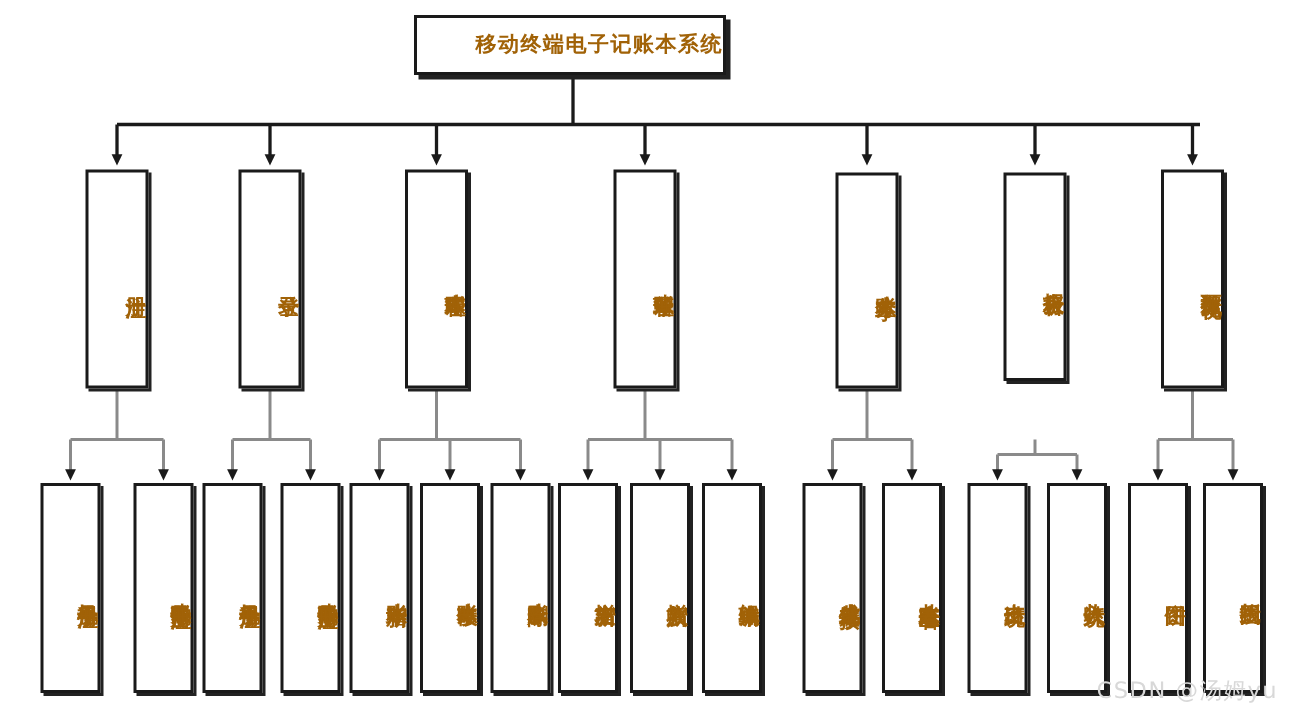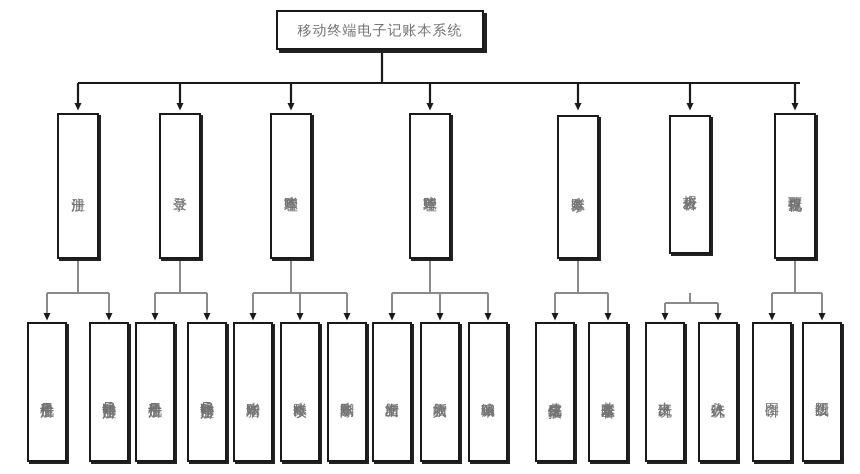--- a/index.html
+++ b/index.html
@@ -18,23 +18,24 @@
     width: 860px; height: 474px;
   }
   .node {
     position: absolute;
     box-sizing: border-box;
     background: #ffffff;
     border: 2px solid #1a1a1a;
     box-shadow: 2px 2px 0 0 #222222;
     display: flex;
     align-items: center;
-    justify-content: center;
-    color: #737373;
+    justify-content: flex-end;
+    color: #a16207;
     z-index: 5;
+    font-weight: bold;
   }
   .node .label {
     display: block;
     line-height: 1.06;
     letter-spacing: 0.5px;
     text-align: center;
   }
   .node.vertical .label {
     writing-mode: vertical-rl;
     text-orientation: upright;
@@ -232,13 +233,14 @@
     <span class="label">收入统计</span>
   </div>
 
   <div class="node vertical leaf" style="left:752px;">
     <span class="label">饼图</span>
   </div>
   <div class="node vertical leaf" style="left:802px;">
     <span class="label">折线图</span>
   </div>
 
+  <div id="watermark">CSDN @汤姆yu</div>
 </div>
 
 </body></html>

